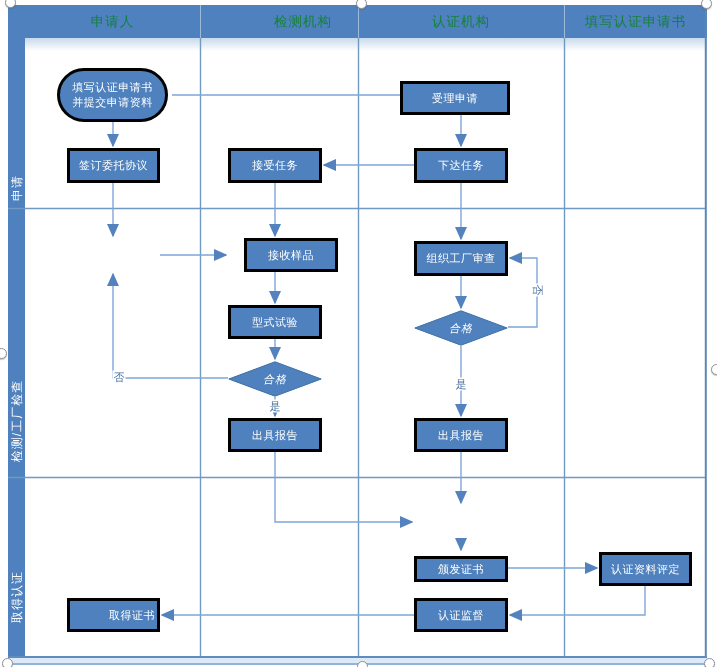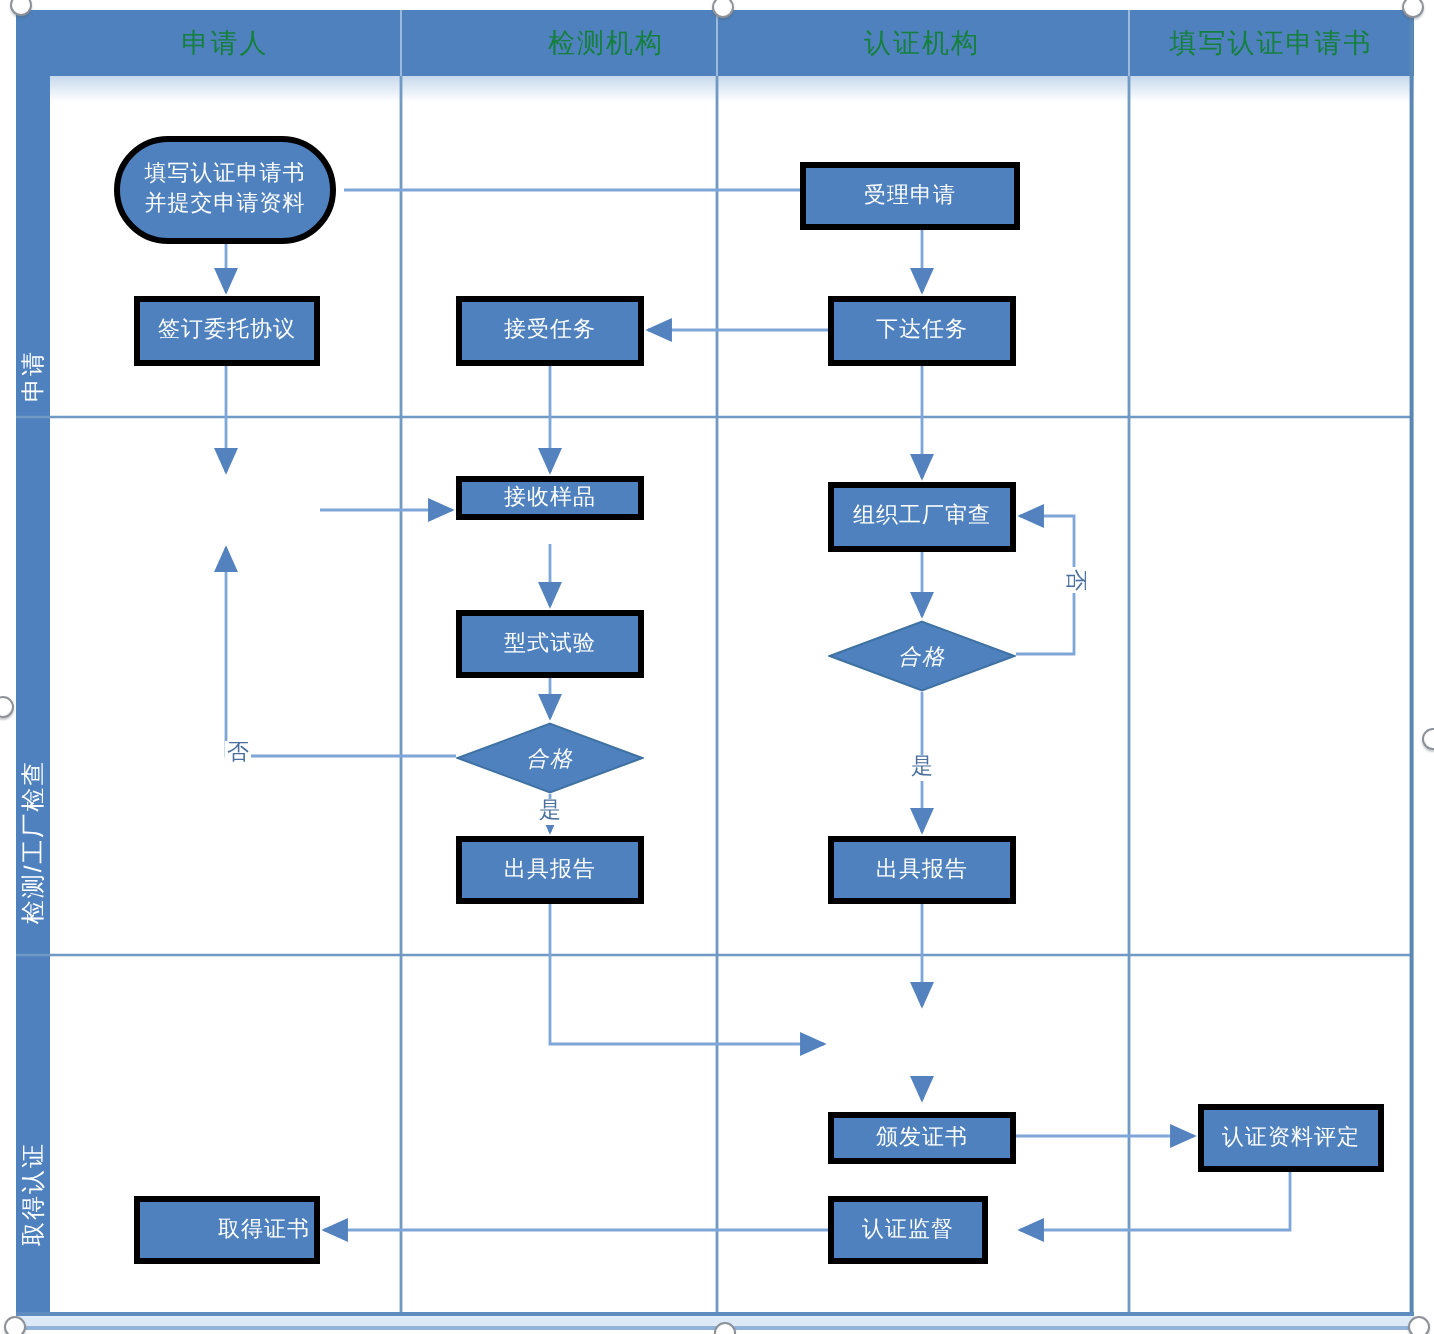--- a/index.html
+++ b/index.html
@@ -101,42 +101,42 @@
   <div class="node start" style="left:57px;top:68px;width:111px;height:54px;">
     <div>
       <div>填写认证申请书</div>
       <div>并提交申请资料</div>
     </div>
   </div>
   <div class="node" style="left:67px;top:148px;width:93px;height:35px;">签订委托协议</div>
   <div class="node" style="left:67px;top:598px;width:93px;height:34px;padding-left:37px;">取得证书</div>
 
   <div class="node" style="left:228px;top:148px;width:94px;height:35px;">接受任务</div>
-  <div class="node" style="left:228px;top:238px;width:94px;height:22px;">接收样品</div>
+  <div class="node" style="left:244px;top:238px;width:94px;height:34px;">接收样品</div>
   <div class="node" style="left:228px;top:305px;width:94px;height:34px;">型式试验</div>
   <div class="diamond" style="left:228px;top:361px;width:94px;height:36px;">
     <svg width="94" height="36">
         <polygon points="47,0.8 93.2,18 47,35.2 0.8,18" fill="#4e81bd" stroke="#3f72a3" stroke-width="1"></polygon>
       </svg>
     <span class="dlabel">合格</span>
   </div>
   <div class="node" style="left:228px;top:418px;width:94px;height:34px;">出具报告</div>
 
   <div class="node" style="left:400px;top:81px;width:110px;height:34px;">受理申请</div>
   <div class="node" style="left:414px;top:148px;width:94px;height:35px;">下达任务</div>
   <div class="node" style="left:414px;top:241px;width:94px;height:35px;">组织工厂审查</div>
   <div class="diamond" style="left:414px;top:310px;width:94px;height:36px;">
     <svg width="94" height="36">
         <polygon points="47,0.8 93.2,18 47,35.2 0.8,18" fill="#4e81bd" stroke="#3f72a3" stroke-width="1"></polygon>
       </svg>
     <span class="dlabel">合格</span>
   </div>
   <div class="node" style="left:414px;top:418px;width:94px;height:34px;">出具报告</div>
   <div class="node" style="left:414px;top:556px;width:94px;height:26px;">颁发证书</div>
-  <div class="node" style="left:414px;top:598px;width:80px;height:34px;">认证监督</div>
+  <div class="node" style="left:414px;top:598px;width:94px;height:34px;">认证监督</div>
 
   <div class="node" style="left:599px;top:552px;width:93px;height:34px;">认证资料评定</div>
 
   <div class="edge-label" style="left:119px;top:377px;">否</div>
   <div class="edge-label" style="left:275px;top:406px;">是</div>
   <div class="edge-label rot" style="left:537px;top:290px;">否</div>
   <div class="edge-label" style="left:461px;top:384px;">是</div>
 
   <div class="bottom-band"></div>
 

